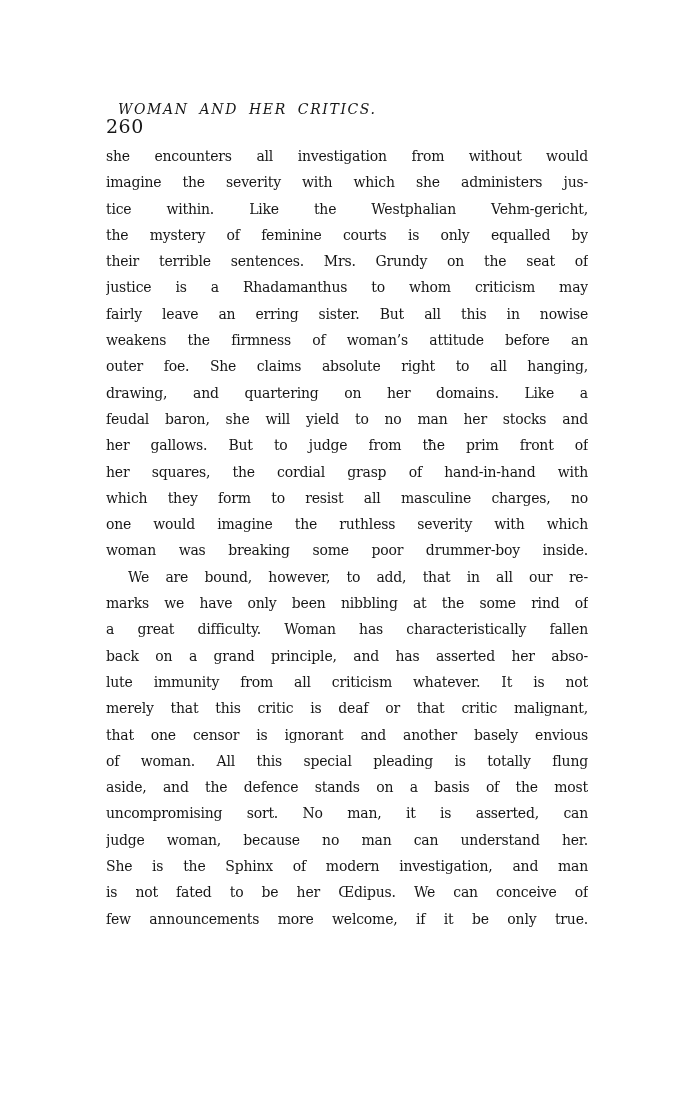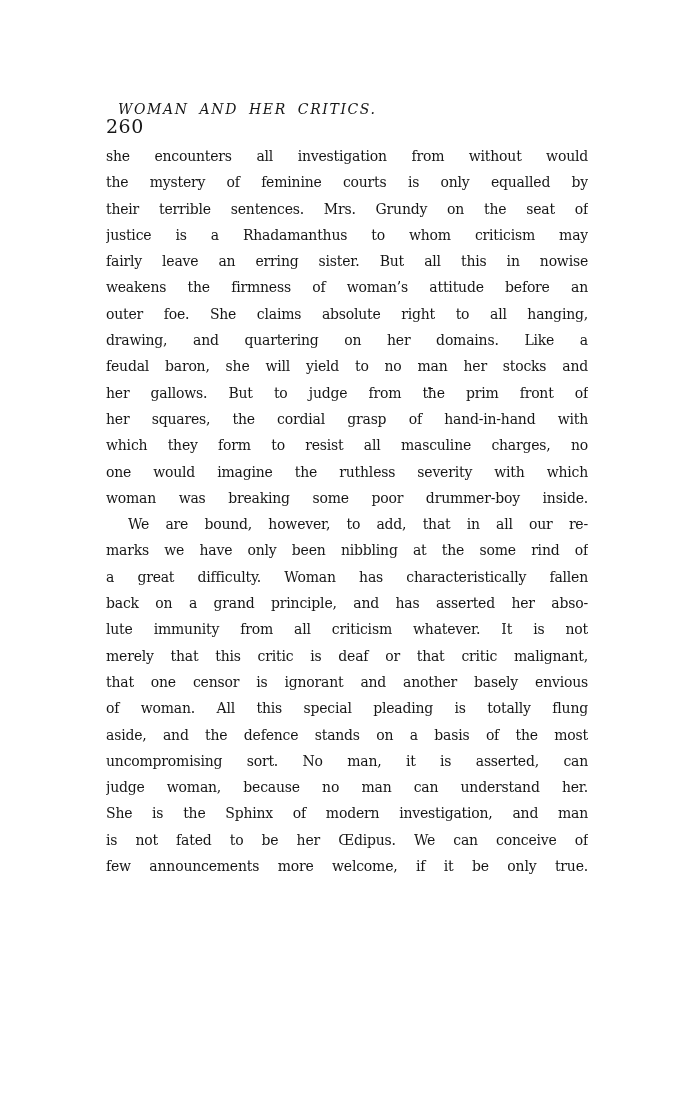--- a/index.html
+++ b/index.html
@@ -67,20 +67,22 @@
 </head>
 <body>
 
 <div class="page">
   <div class="runhead">
     <span class="pagenum">260</span>
     <span class="runtitle">WOMAN AND HER CRITICS.</span>
   </div>
   <div class="textblock">
     <div class="line">she encounters all investigation from without would</div>
+    <div class="line">imagine the severity with which she administers jus-</div>
+    <div class="line">tice within.  Like the Westphalian Vehm-gericht,</div>
     <div class="line">the mystery of feminine courts is only equalled by</div>
     <div class="line">their terrible sentences.  Mrs. Grundy on the seat of</div>
     <div class="line">justice is a Rhadamanthus to whom criticism may</div>
     <div class="line">fairly leave an erring sister.  But all this in nowise</div>
     <div class="line">weakens the firmness of woman’s attitude before an</div>
     <div class="line">outer foe.  She claims absolute right to all hanging,</div>
     <div class="line">drawing, and quartering on her domains.  Like a</div>
     <div class="line">feudal baron, she will yield to no man her stocks and</div>
     <div class="line">her gallows.  But to judge from tħe prim front of</div>
     <div class="line">her squares, the cordial grasp of hand-in-hand with</div>

